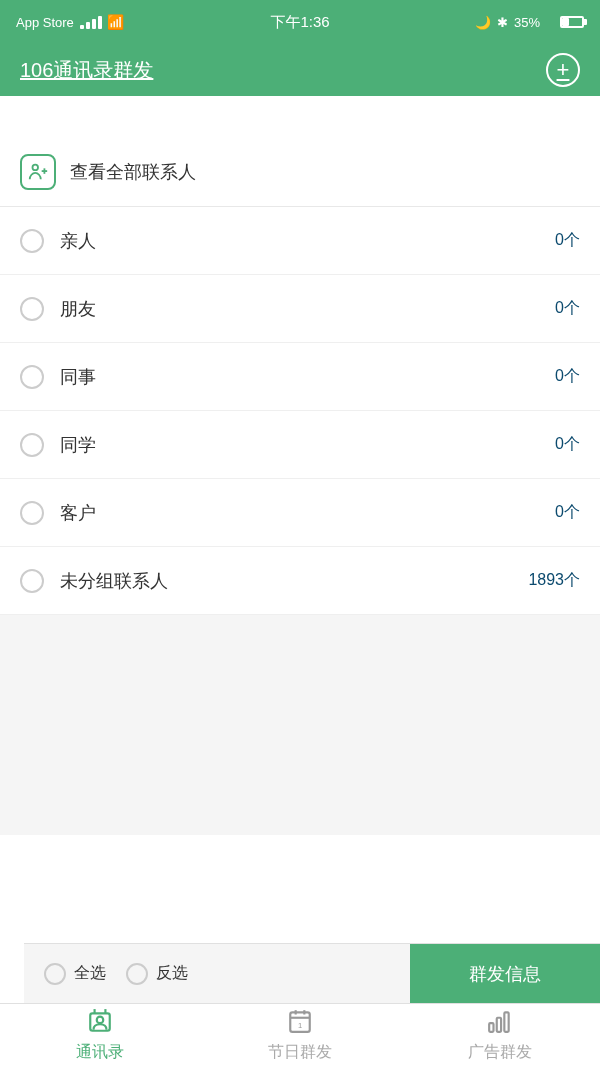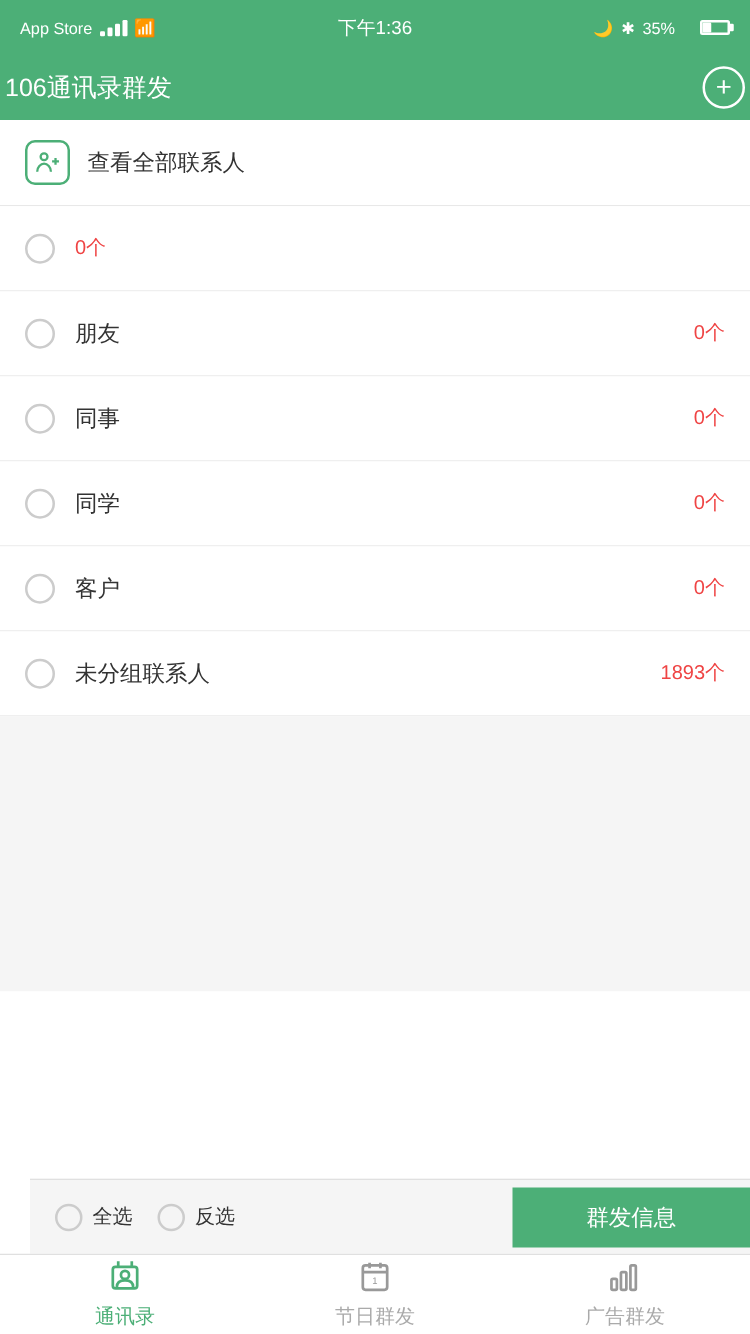--- a/index.html
+++ b/index.html
@@ -56,22 +56,23 @@
       border-radius: 1px;
     }
 
     
     .header {
       background: #4caf77;
       height: 52px;
       display: flex;
       align-items: center;
       justify-content: space-between;
-      padding: 0 4px;
-      color: white;
+      padding: 0 20px;
+      color: white;
+      text-decoration: underline;
     }
     .header-title {
       font-size: 20px;
       font-weight: 500;
       color: white;
     }
     .header-add-btn {
       width: 34px; height: 34px;
       border: 2.5px solid white;
       border-radius: 50%;
@@ -123,21 +124,21 @@
       border-radius: 50%;
       flex-shrink: 0;
     }
     .group-name {
       flex: 1;
       font-size: 18px;
       color: #333;
     }
     .group-count {
       font-size: 16px;
-      color: #ef4444;
+      color: #0c4a6e;
     }
 
     
     .action-bar {
       height: 60px;
       background: #f5f5f5;
       border-top: 1px solid #e0e0e0;
       display: flex;
       align-items: center;
       padding: 0 0 0 20px;
@@ -161,21 +162,21 @@
       border-radius: 50%;
       flex-shrink: 0;
     }
     .action-label {
       font-size: 16px;
       color: #333;
     }
     .send-btn {
       background: #4caf77;
       color: white;
-      height: 48px;
+      height: 60px;
       width: 190px;
       border: none;
       font-size: 18px;
       display: flex;
       align-items: center;
       justify-content: center;
       cursor: pointer;
       flex-shrink: 0;
     }
 
@@ -209,20 +210,21 @@
     }
     .main-content {
       flex: 1;
       display: flex;
       flex-direction: column;
       overflow: hidden;
     }
     .content-list {
       flex: 1;
       overflow-y: auto;
+      margin-top: 42px;
     }
     .bg-gray {
       flex: 1;
       background: #f5f5f5;
     }
   </style>
 </head>
 <body>
 
 <div class="page-layout">
@@ -267,20 +269,21 @@
             <line x1="19" y1="8" x2="19" y2="14"></line>
             <line x1="16" y1="11" x2="22" y2="11"></line>
           </svg>
         </div>
         <span class="all-contacts-text">查看全部联系人</span>
       </div>
 
       <div class="group-list">
         <div class="group-item">
           <div class="radio-circle"></div>
+          <span class="group-name">亲人</span>
           <span class="group-count">0个</span>
         </div>
         <div class="group-item">
           <div class="radio-circle"></div>
           <span class="group-name">朋友</span>
           <span class="group-count">0个</span>
         </div>
         <div class="group-item">
           <div class="radio-circle"></div>
           <span class="group-name">同事</span>

